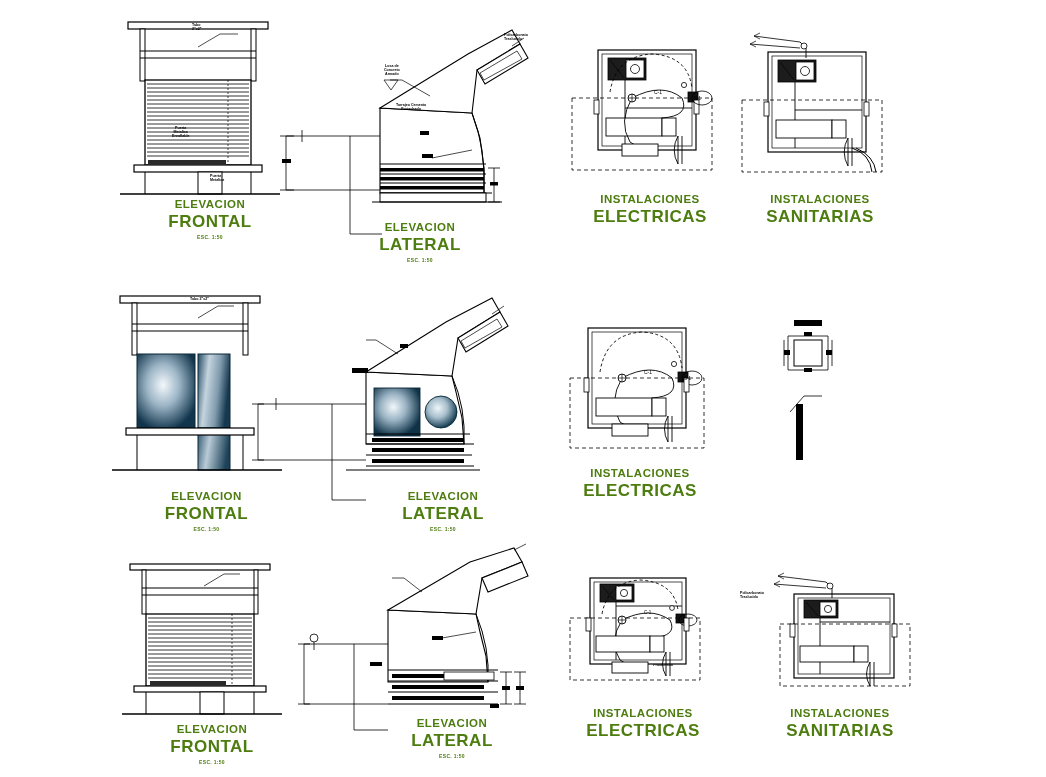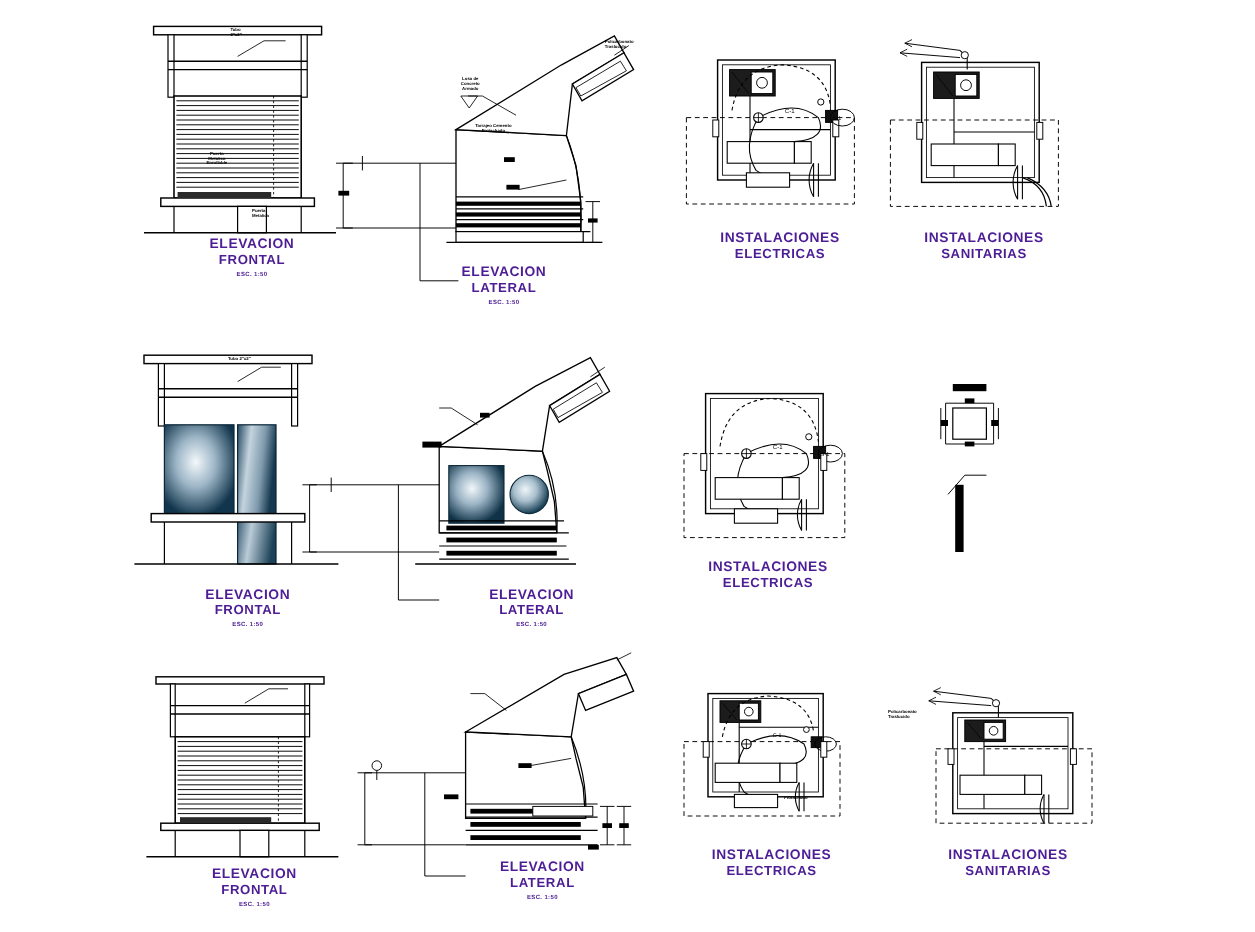--- a/index.html
+++ b/index.html
@@ -14,27 +14,27 @@
     height: 777px;
     background: #ffffff;
     overflow: hidden;
   }
   .blk { position: absolute; }
   .cap {
     position: absolute;
     text-align: center;
     font-family: "Liberation Sans", sans-serif;
     font-weight: bold;
-    color: #4c1d95;
+    color: #4d7c0f;
     letter-spacing: 0.5px;
     line-height: 1.25;
     white-space: nowrap;
   }
   .cap .l1 { font-size: 11.5px; display:block; }
-  .cap .l2 { font-size: 11px; display:block; }
+  .cap .l2 { font-size: 17px; display:block; }
   .cap .sc { font-size: 5px; display:block; font-weight:bold; letter-spacing:0.3px; margin-top:1px;}
   .tinylbl {
     position: absolute;
     font-size: 3.6px;
     font-weight: bold;
     color: #000;
     line-height: 1.15;
     white-space: nowrap;
     font-family: "Liberation Sans", sans-serif;
   }

